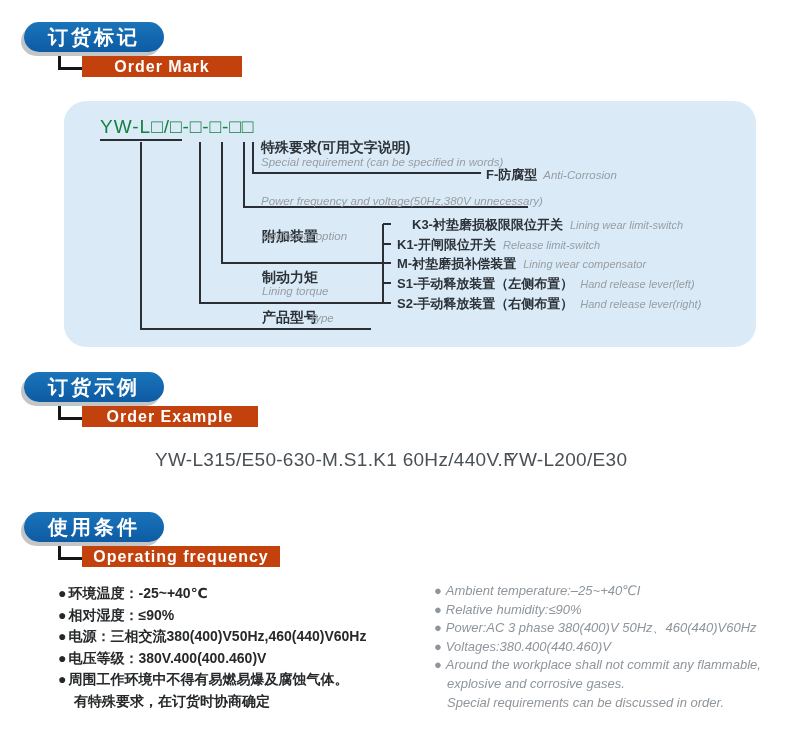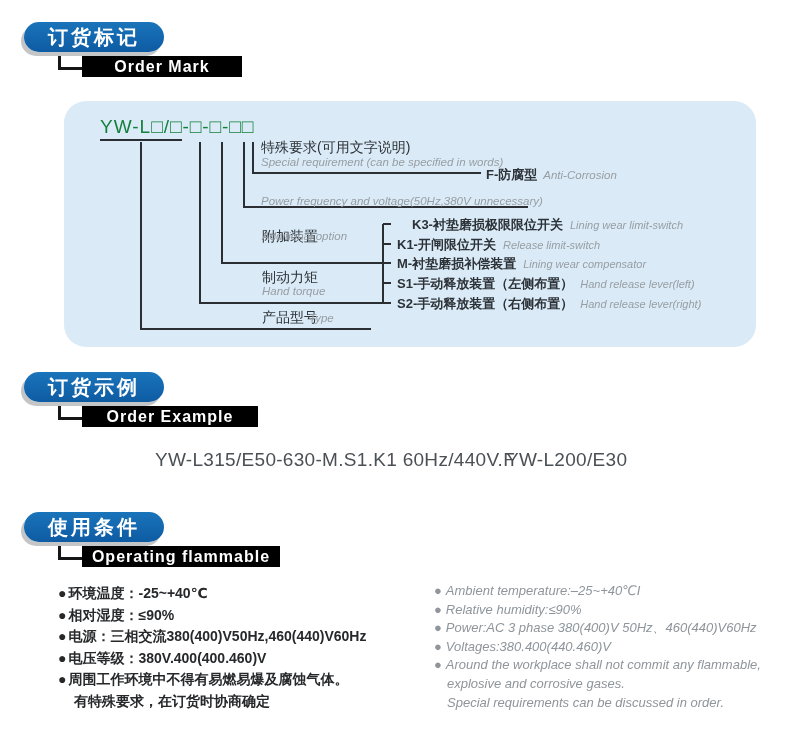--- a/index.html
+++ b/index.html
@@ -7,34 +7,34 @@
         font-family:"Liberation Sans","DejaVu Sans",sans-serif;}
 
   
   .pill{position:absolute;width:140px;height:30px;border-radius:16px;
         background:linear-gradient(#1a74ba,#0d5ba3);
         box-shadow:-3px 4px 0 0 #c3c5c7;
         color:#fff;font-size:20px;font-weight:bold;letter-spacing:3px;
         display:flex;align-items:center;justify-content:center;z-index:3;}
   .connector{position:absolute;width:24px;height:17px;
         border-left:3px solid #161616;border-bottom:3px solid #161616;z-index:2;}
-  .graybar{position:absolute;height:21px;background:#000000;
+  .graybar{position:absolute;height:21px;background:#c2410c;
         color:#fff;font-size:16px;font-weight:bold;letter-spacing:1px;
         display:flex;align-items:center;justify-content:center;z-index:2;}
 
   
   .panel{position:absolute;left:64px;top:101px;width:692px;height:246px;
         background:#daebf7;border-radius:22px;}
   .dlines{position:absolute;left:0;top:0;z-index:1;pointer-events:none;}
   .modelcode{position:absolute;left:100px;top:116px;font-size:19px;letter-spacing:1px;
         color:#15803d;font-weight:500;z-index:2;white-space:nowrap;}
   .modelcode .ul{border-bottom:2px solid #2b2f34;padding-bottom:2px;}
 
   .dlabel{position:absolute;z-index:2;white-space:nowrap;}
-  .cnlab{font-size:14px;color:#2d3238;font-weight:400;}
+  .cnlab{font-size:14px;color:#2d3238;font-weight:700;}
   .enlab{font-size:11.5px;color:#979da3;font-style:italic;}
   .optrow{position:absolute;left:397px;z-index:2;white-space:nowrap;font-size:13px;color:#2d3238;font-weight:600;}
   .optrow .enlab{font-size:11px;margin-left:7px;font-weight:normal;}
   .flabel{font-size:13px;color:#2d3238;font-weight:600;}
   .flabel .enlab{font-size:11.5px;margin-left:6px;font-weight:normal;}
 
   
   .example{position:absolute;top:449px;font-size:19px;color:#4b5055;letter-spacing:0.3px;white-space:nowrap;}
 
   
@@ -98,35 +98,35 @@
     <span>M-衬垫磨损补偿装置</span><span class="enlab">Lining wear compensator</span>
   </div>
   <div class="optrow" style="top:275px;">
     <span>S1-手动释放装置（左侧布置）</span><span class="enlab">Hand release lever(left)</span>
   </div>
   <div class="optrow" style="top:295px;">
     <span>S2-手动释放装置（右侧布置）</span><span class="enlab">Hand release lever(right)</span>
   </div>
 
   <div class="dlabel cnlab" style="left:262px;top:269px;">制动力矩</div>
-  <div class="dlabel enlab" style="left:262px;top:285px;">Hand torque</div>
+  <div class="dlabel enlab" style="left:262px;top:285px;">Lining torque</div>
 
   <div class="dlabel cnlab" style="left:262px;top:309px;">产品型号</div>
   <div class="dlabel enlab" style="left:309px;top:312px;">Type</div>
 
   <div class="connector" style="left:58px;top:400px;"></div>
   <div class="pill" style="left:24px;top:372px;">订货示例</div>
   <div class="graybar" style="left:82px;top:406px;width:176px;">Order Example</div>
 
   <div class="example" style="left:155px;">YW-L315/E50-630-M.S1.K1 60Hz/440V.F</div>
   <div class="example" style="left:506px;">YW-L200/E30</div>
 
   <div class="connector" style="left:58px;top:540px;"></div>
   <div class="pill" style="left:24px;top:512px;">使用条件</div>
-  <div class="graybar" style="left:82px;top:546px;width:198px;">Operating flammable</div>
+  <div class="graybar" style="left:82px;top:546px;width:198px;">Operating frequency</div>
 
   <div class="cond cond-cn">
     <div class="row"><span class="b">●</span><span>环境温度：-25~+40℃</span></div>
     <div class="row"><span class="b">●</span><span>相对湿度：≤90%</span></div>
     <div class="row"><span class="b">●</span><span>电源：三相交流380(400)V50Hz,460(440)V60Hz</span></div>
     <div class="row"><span class="b">●</span><span>电压等级：380V.400(400.460)V</span></div>
     <div class="row"><span class="b">●</span><span>周围工作环境中不得有易燃易爆及腐蚀气体。</span></div>
     <div class="row nob"><span>有特殊要求，在订货时协商确定</span></div>
   </div>
 

